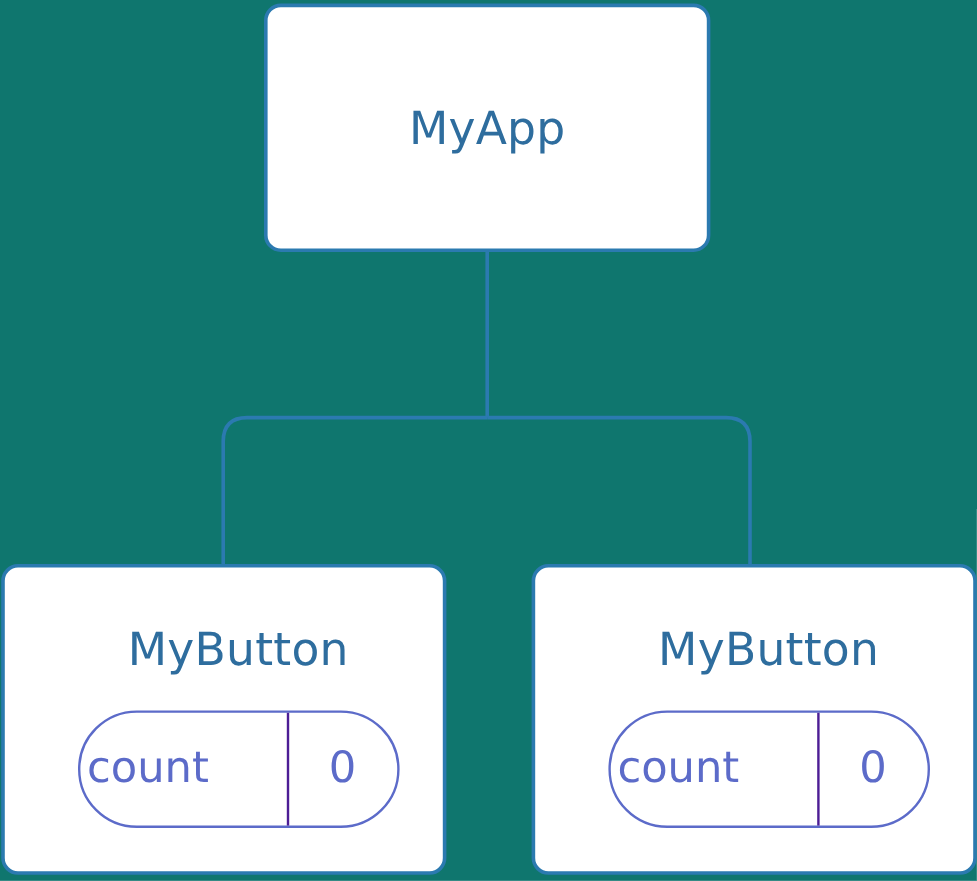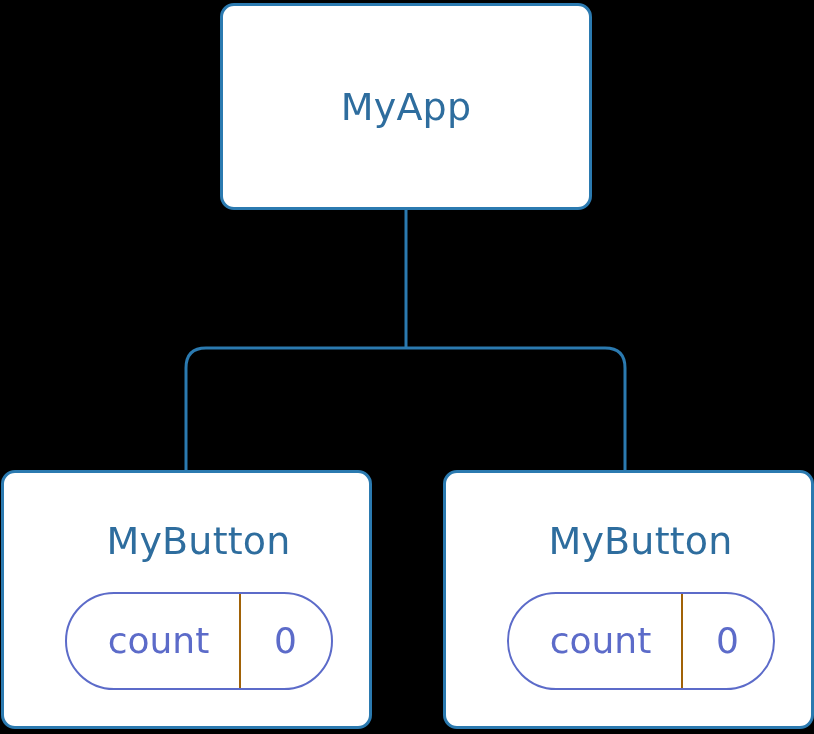--- a/index.html
+++ b/index.html
@@ -10,21 +10,21 @@
     width: 814px;
     height: 734px;
     overflow: hidden;
     font-family: "DejaVu Sans", "Liberation Sans", sans-serif;
   }
 
   #canvas {
     position: relative;
     width: 814px;
     height: 734px;
-    background: #000000;
+    background: #0f766e;
     overflow: hidden;
   }
 
   
   #connectors {
     position: absolute;
     left: 0;
     top: 0;
     width: 814px;
     height: 734px;
@@ -85,22 +85,22 @@
     box-sizing: border-box;
     display: flex;
     align-items: stretch;
     background: transparent;
   }
 
   .pill-key {
     flex: 0 0 174px;
     display: flex;
     align-items: center;
-    justify-content: center;
-    border-right: 2px solid #a16207;
+    justify-content: flex-start;
+    border-right: 2px solid #4c1d95;
     box-sizing: border-box;
   }
 
   .pill-value {
     flex: 1 1 auto;
     display: flex;
     align-items: center;
     justify-content: center;
   }
 

